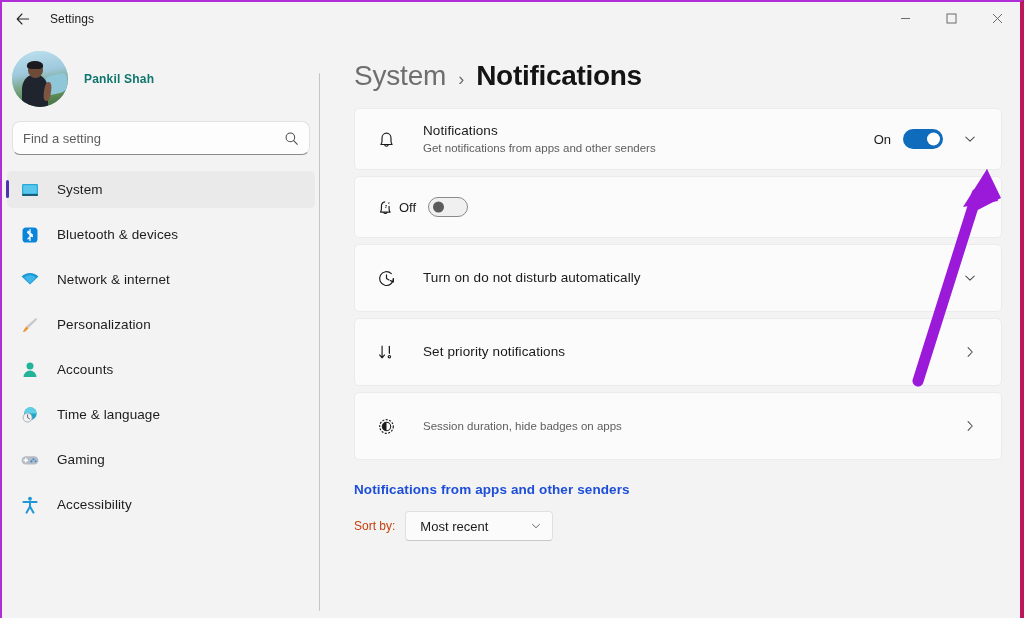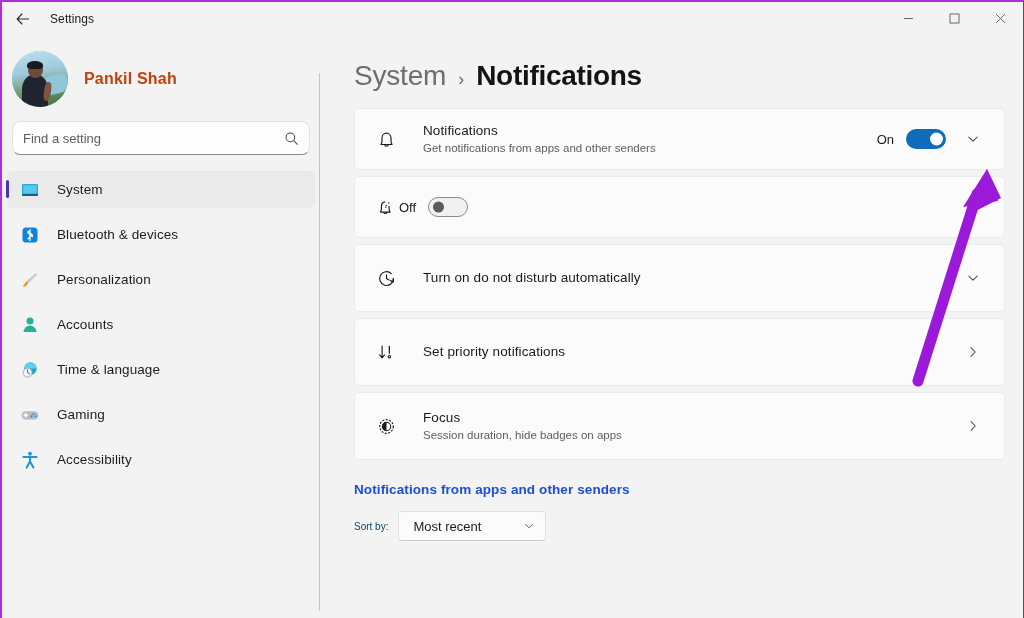--- a/index.html
+++ b/index.html
@@ -8,21 +8,21 @@
     font-family: "Liberation Sans", sans-serif;
     background: #ffffff;
     overflow: hidden;
   }
   #app {
     position: relative;
     width: 1024px; height: 618px;
     background: #f3f3f3;
     border-left: 2px solid #b02ed6;
     border-top: 2px solid #b02ed6;
-    border-right: 1px solid #be185d;
+    border-right: 4px solid #be185d;
   }
 
   
   .titlebar {
     position: absolute; top: 0; left: 0; right: 0; height: 33px;
     background: #f3f3f3;
     display: flex; align-items: center;
   }
   .back-btn {
     width: 34px; height: 28px; margin-left: 4px;
@@ -77,21 +77,21 @@
   .avatar .hair {
     position: absolute; left: 27%; top: 17%; width: 29%; height: 15%;
     background: #1a1a1f; border-radius: 50% 50% 30% 30%;
   }
   .avatar .arm {
     position: absolute; left: 58%; top: 56%; width: 12%; height: 34%;
     background: #7d5540; border-radius: 40%;
     transform: rotate(8deg);
   }
   .profile-name {
-    font-size: 16px; font-weight: bold; color: #c2410c;
+    font-size: 12px; font-weight: bold; color: #0f766e;
     margin-left: 16px; letter-spacing: .2px;
   }
   .search-wrap { padding: 0 10px; }
   .search-box {
     height: 34px; background: #fdfdfd;
     border: 1px solid #e2e2e2; border-bottom: 1px solid #8a8a8a;
     border-radius: 8px; display: flex; align-items: center;
     padding: 0 10px; cursor: text;
   }
   .search-input {
@@ -187,21 +187,21 @@
     width: 30px; height: 30px; margin-left: 12px;
     display: flex; align-items: center; justify-content: center;
     color: #4a4a4a; border-radius: 4px; cursor: pointer;
   }
 
   .section-title {
     font-size: 13.5px; font-weight: bold; color: #1d4ed8;
     margin-top: 22px; margin-bottom: 14px; letter-spacing: .1px;
   }
   .sortrow { display: flex; align-items: center; }
-  .sort-label { font-size: 10px; color: #0c4a6e; margin-right: 10px; }
+  .sort-label { font-size: 12px; color: #c2410c; margin-right: 10px; }
   .select {
     background: #fbfbfb; border: 1px solid #e0e0e0; border-bottom-color: #c8c8c8;
     border-radius: 4px; height: 30px; display: flex; align-items: center;
     padding: 0 10px 0 14px; cursor: pointer; min-width: 148px;
   }
   .select-value { font-size: 13px; color: #1b1b1b; flex: 1; }
   .select-chev { color: #4a4a4a; margin-left: 14px; display: flex; }
 
   
   .annot {
@@ -280,20 +280,29 @@
         <span class="nav-icon">
           <svg width="20" height="20" viewBox="0 0 20 20">
             <rect x="2.5" y="2.5" width="15" height="15" rx="3.6" fill="#0a85d9"></rect>
             <path d="M8 6.2 L12.4 9.9 L8 13.8 M10 4.6 V15.4" fill="none" stroke="#fff" stroke-width="1.3" stroke-linejoin="round" stroke-linecap="round"></path>
             <path d="M7.6 7.6 L12.4 11.6" stroke="#fff" stroke-width="1.3" stroke-linecap="round"></path>
           </svg>
         </span>
         <span class="nav-label">Bluetooth &amp; devices</span>
       </div>
 
+      <div class="nav-item">
+        <span class="nav-icon">
+          <svg width="20" height="20" viewBox="0 0 20 20">
+            <path d="M10 14.6 L1.6 6.6 A11.6 11.6 0 0 1 18.4 6.6 Z" fill="#1899d6"></path>
+            <path d="M10 13.4 L4.1 7.6 A8.2 8.2 0 0 1 15.9 7.6 Z" fill="#3fb5e8"></path>
+          </svg>
+        </span>
+        <span class="nav-label">Network &amp; internet</span>
+      </div>
 
       <div class="nav-item">
         <span class="nav-icon">
           <svg width="20" height="20" viewBox="0 0 20 20">
             <path d="M15.8 3.1 L17.2 4.5 L8.6 13.1 L6.6 11.1 Z" fill="#c8c8ce"></path>
             <path d="M6.5 11.2 L8.5 13.2 L5.2 16.4 L3.2 17 L3.8 14.9 Z" fill="#f0922c"></path>
             <path d="M3.35 16.9 L4.2 16.1 L3.85 15.7 Z" fill="#d4751a"></path>
           </svg>
         </span>
         <span class="nav-label">Personalization</span>
@@ -444,21 +453,20 @@
 
     <div class="card tall">
       <span class="card-icon">
         <svg width="23" height="23" viewBox="0 0 24 24">
           <circle cx="12" cy="12" r="7.1" fill="none" stroke="#1b1b1b" stroke-width="1.2" stroke-dasharray="2.1 1.5"></circle>
           <path d="M12 7.6 A4.4 4.4 0 0 0 12 16.4 Z" fill="#1b1b1b"></path>
           <circle cx="12" cy="12" r="4.4" fill="none" stroke="#1b1b1b" stroke-width="1.1"></circle>
         </svg>
       </span>
       <div class="card-text">
-        <div class="card-title">Focus</div>
         <div class="card-sub">Session duration, hide badges on apps</div>
       </div>
       <div class="card-right">
         <span class="chev">
           <svg width="14" height="14" viewBox="0 0 16 16">
             <path d="M5.8 2.9 L10.6 8 L5.8 13.1" fill="none" stroke="currentColor" stroke-width="1.15" stroke-linecap="round" stroke-linejoin="round"></path>
           </svg>
         </span>
       </div>
     </div>

